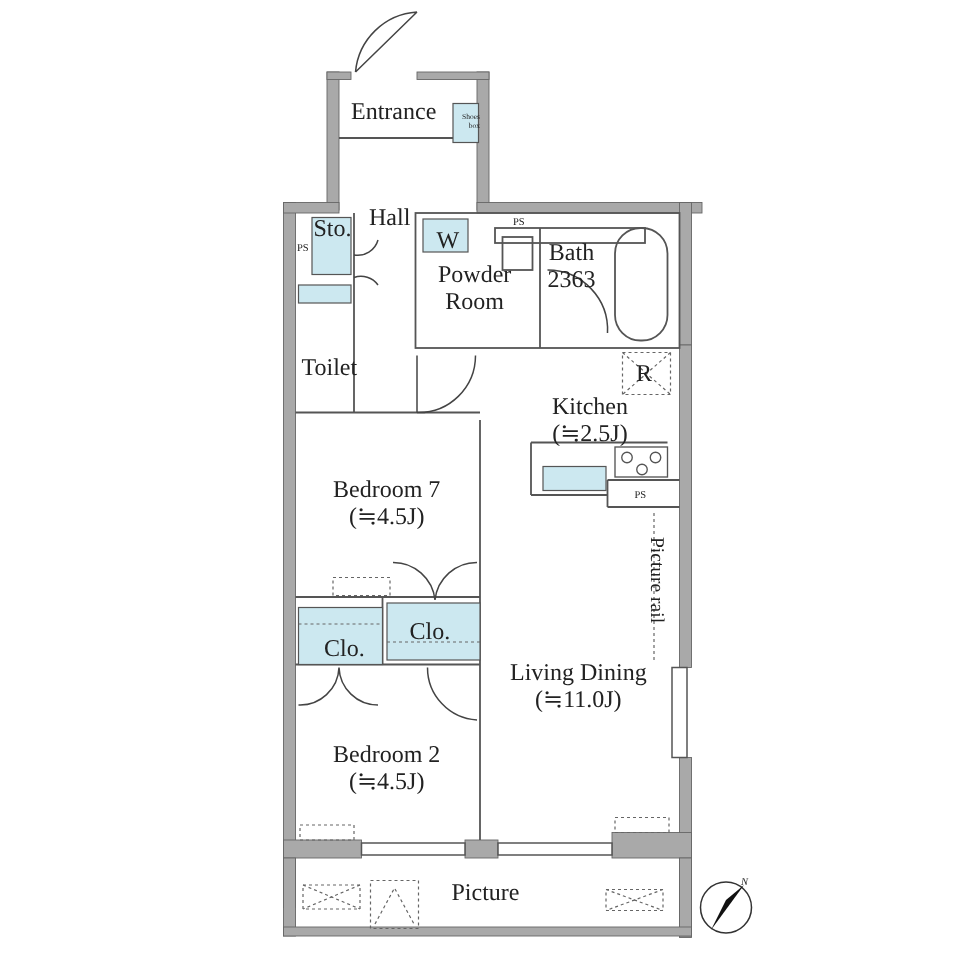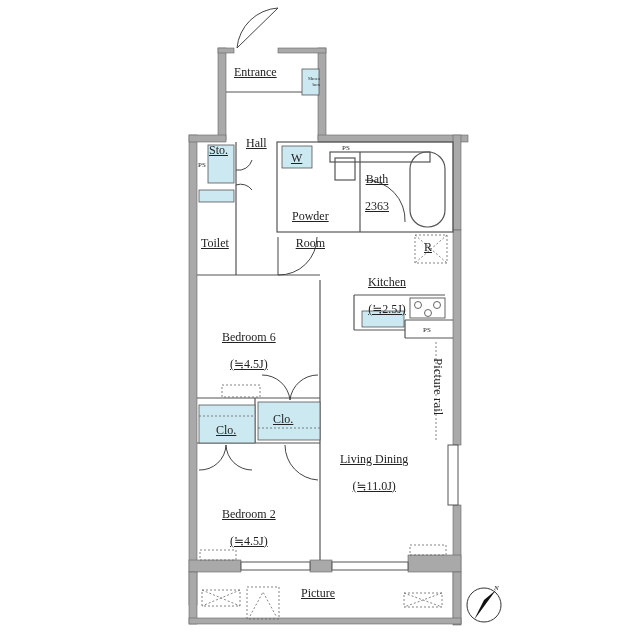--- a/index.html
+++ b/index.html
@@ -1,21 +1,21 @@
 <!DOCTYPE html>
 <html><head>
 <meta charset="utf-8">
 <style>
   html,body{margin:0;padding:0;background:#ffffff;}
   body{width:640px;height:640px;overflow:hidden;position:relative;font-family:"DejaVu Serif","Liberation Serif",serif;}
   svg{position:absolute;left:0;top:0;}
   .lbl{position:absolute;color:#222;text-align:center;white-space:nowrap;font-family:"Liberation Serif","DejaVu Serif",serif;line-height:1.15;}
-  .lbl .sub{display:block;margin-top:13px;}
+  .lbl .sub{display:block;}
   .sm{font-size:7px;text-align:right;}
-  .md{font-size:12px;text-decoration:underline;}
+  .md{font-size:16px;}
   .vert{writing-mode:vertical-rl;font-size:13px;}
 </style>
 </head>
 <body>
 
 <svg width="640" height="640" viewBox="0 0 640 640">
 
   <g fill="#a9a9a9" stroke="#666" stroke-width="0.6">
 
     <rect x="218" y="48" width="8" height="92"></rect>
@@ -123,37 +123,37 @@
 </svg>
 
 <div class="lbl md" style="left:234px;top:66px;">Entrance</div>
 <div class="lbl sm" style="left:302px;top:76px;width:18px;white-space:normal;font-size:5px;">Shoes box</div>
 <div class="lbl md" style="left:246px;top:113px;margin-top:24px;">Hall</div>
 <div class="lbl sm" style="left:198px;top:161px;">PS</div>
 <div class="lbl md" style="left:209px;top:144px;">Sto.</div>
 <div class="lbl md" style="left:201px;top:237px;">Toilet</div>
 <div class="lbl md" style="left:291px;top:152px;">W</div>
 <div class="lbl sm" style="left:342px;top:144px;">PS</div>
-<div class="lbl md" style="left:292px;top:197px;">
+<div class="lbl md" style="left:292px;top:175px;">
   <span class="sub">Powder</span>
   <span class="sub">Room</span>
 </div>
 <div class="lbl md" style="left:365px;top:160px;">
   <span class="sub">Bath</span>
   <span class="sub">2363</span>
 </div>
 <div class="lbl md" style="left:424px;top:241px;">R</div>
 <div class="lbl md" style="left:368px;top:263px;">
   <span class="sub">Kitchen</span>
   <span class="sub">(≒2.5J)</span>
 </div>
 <div class="lbl sm" style="left:423px;top:326px;">PS</div>
 <div class="lbl vert" style="left:430px;top:358px;">Picture rail</div>
 <div class="lbl md" style="left:222px;top:318px;">
-  <span class="sub">Bedroom 6</span>
+  <span class="sub">Bedroom 7</span>
   <span class="sub">(≒4.5J)</span>
 </div>
 <div class="lbl md" style="left:216px;top:424px;">Clo.</div>
 <div class="lbl md" style="left:273px;top:413px;">Clo.</div>
 <div class="lbl md" style="left:340px;top:440px;">
   <span class="sub">Living Dining</span>
   <span class="sub">(≒11.0J)</span>
 </div>
 <div class="lbl md" style="left:222px;top:495px;">
   <span class="sub">Bedroom 2</span>

